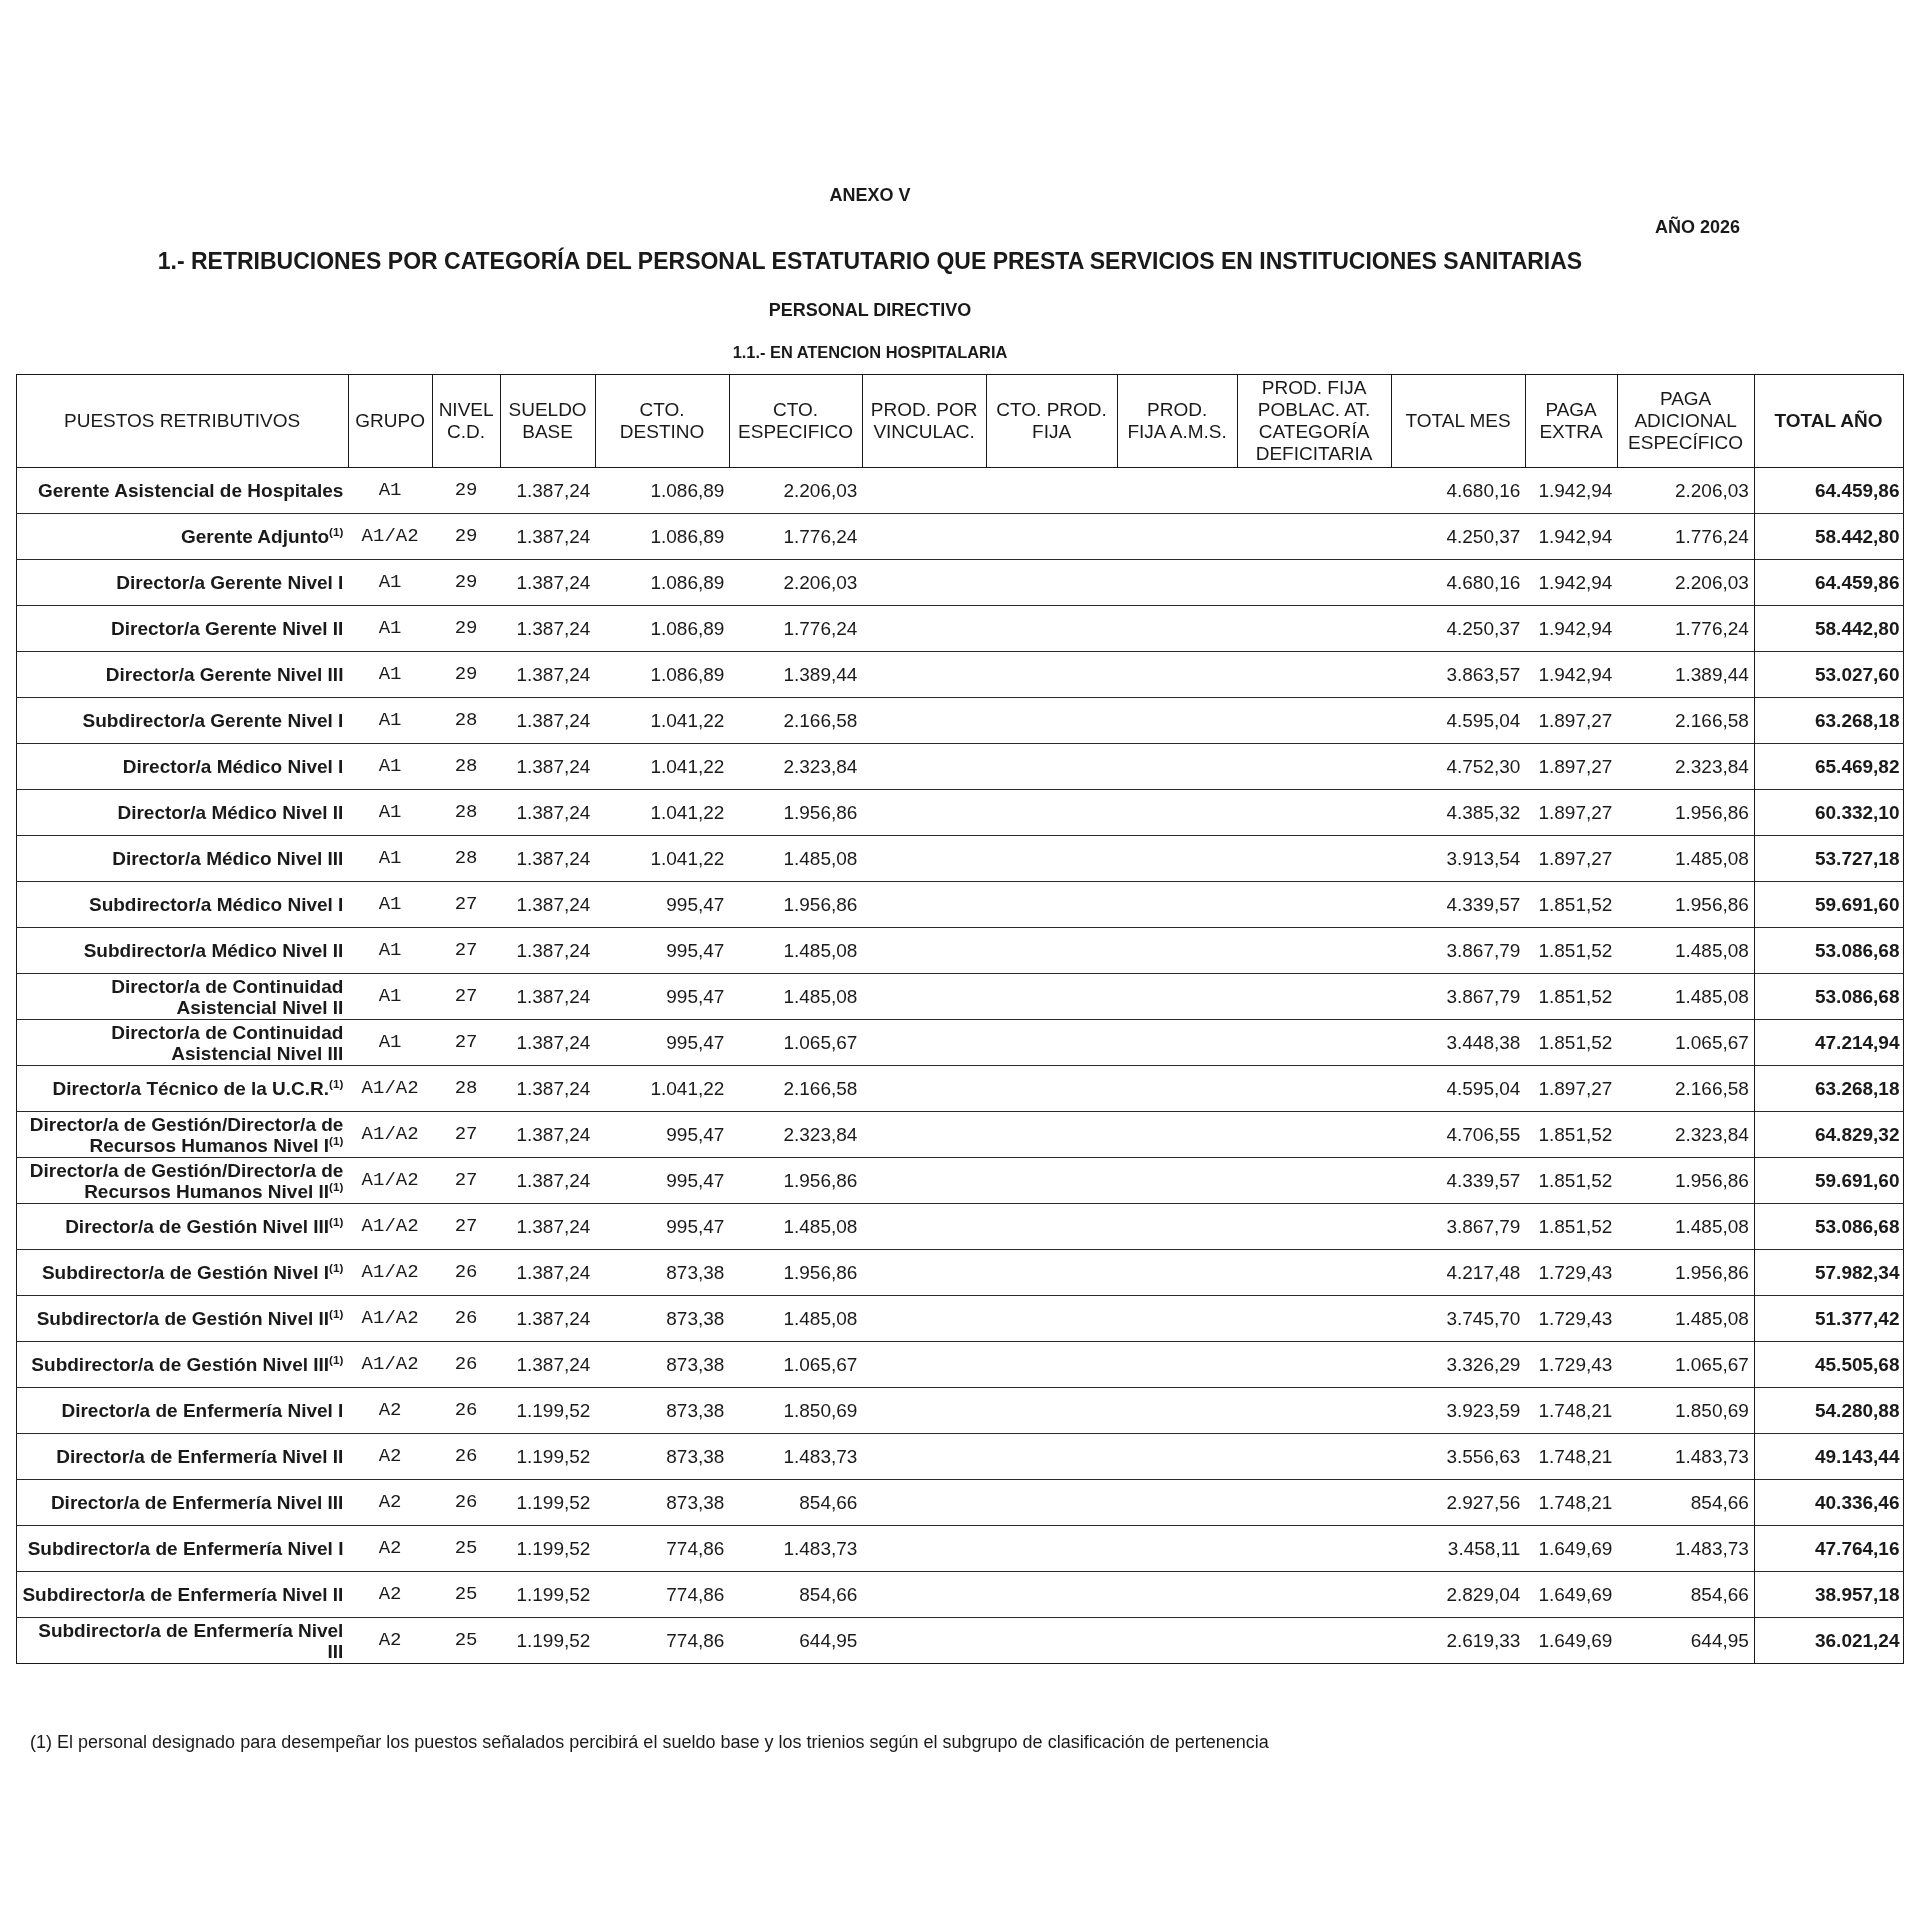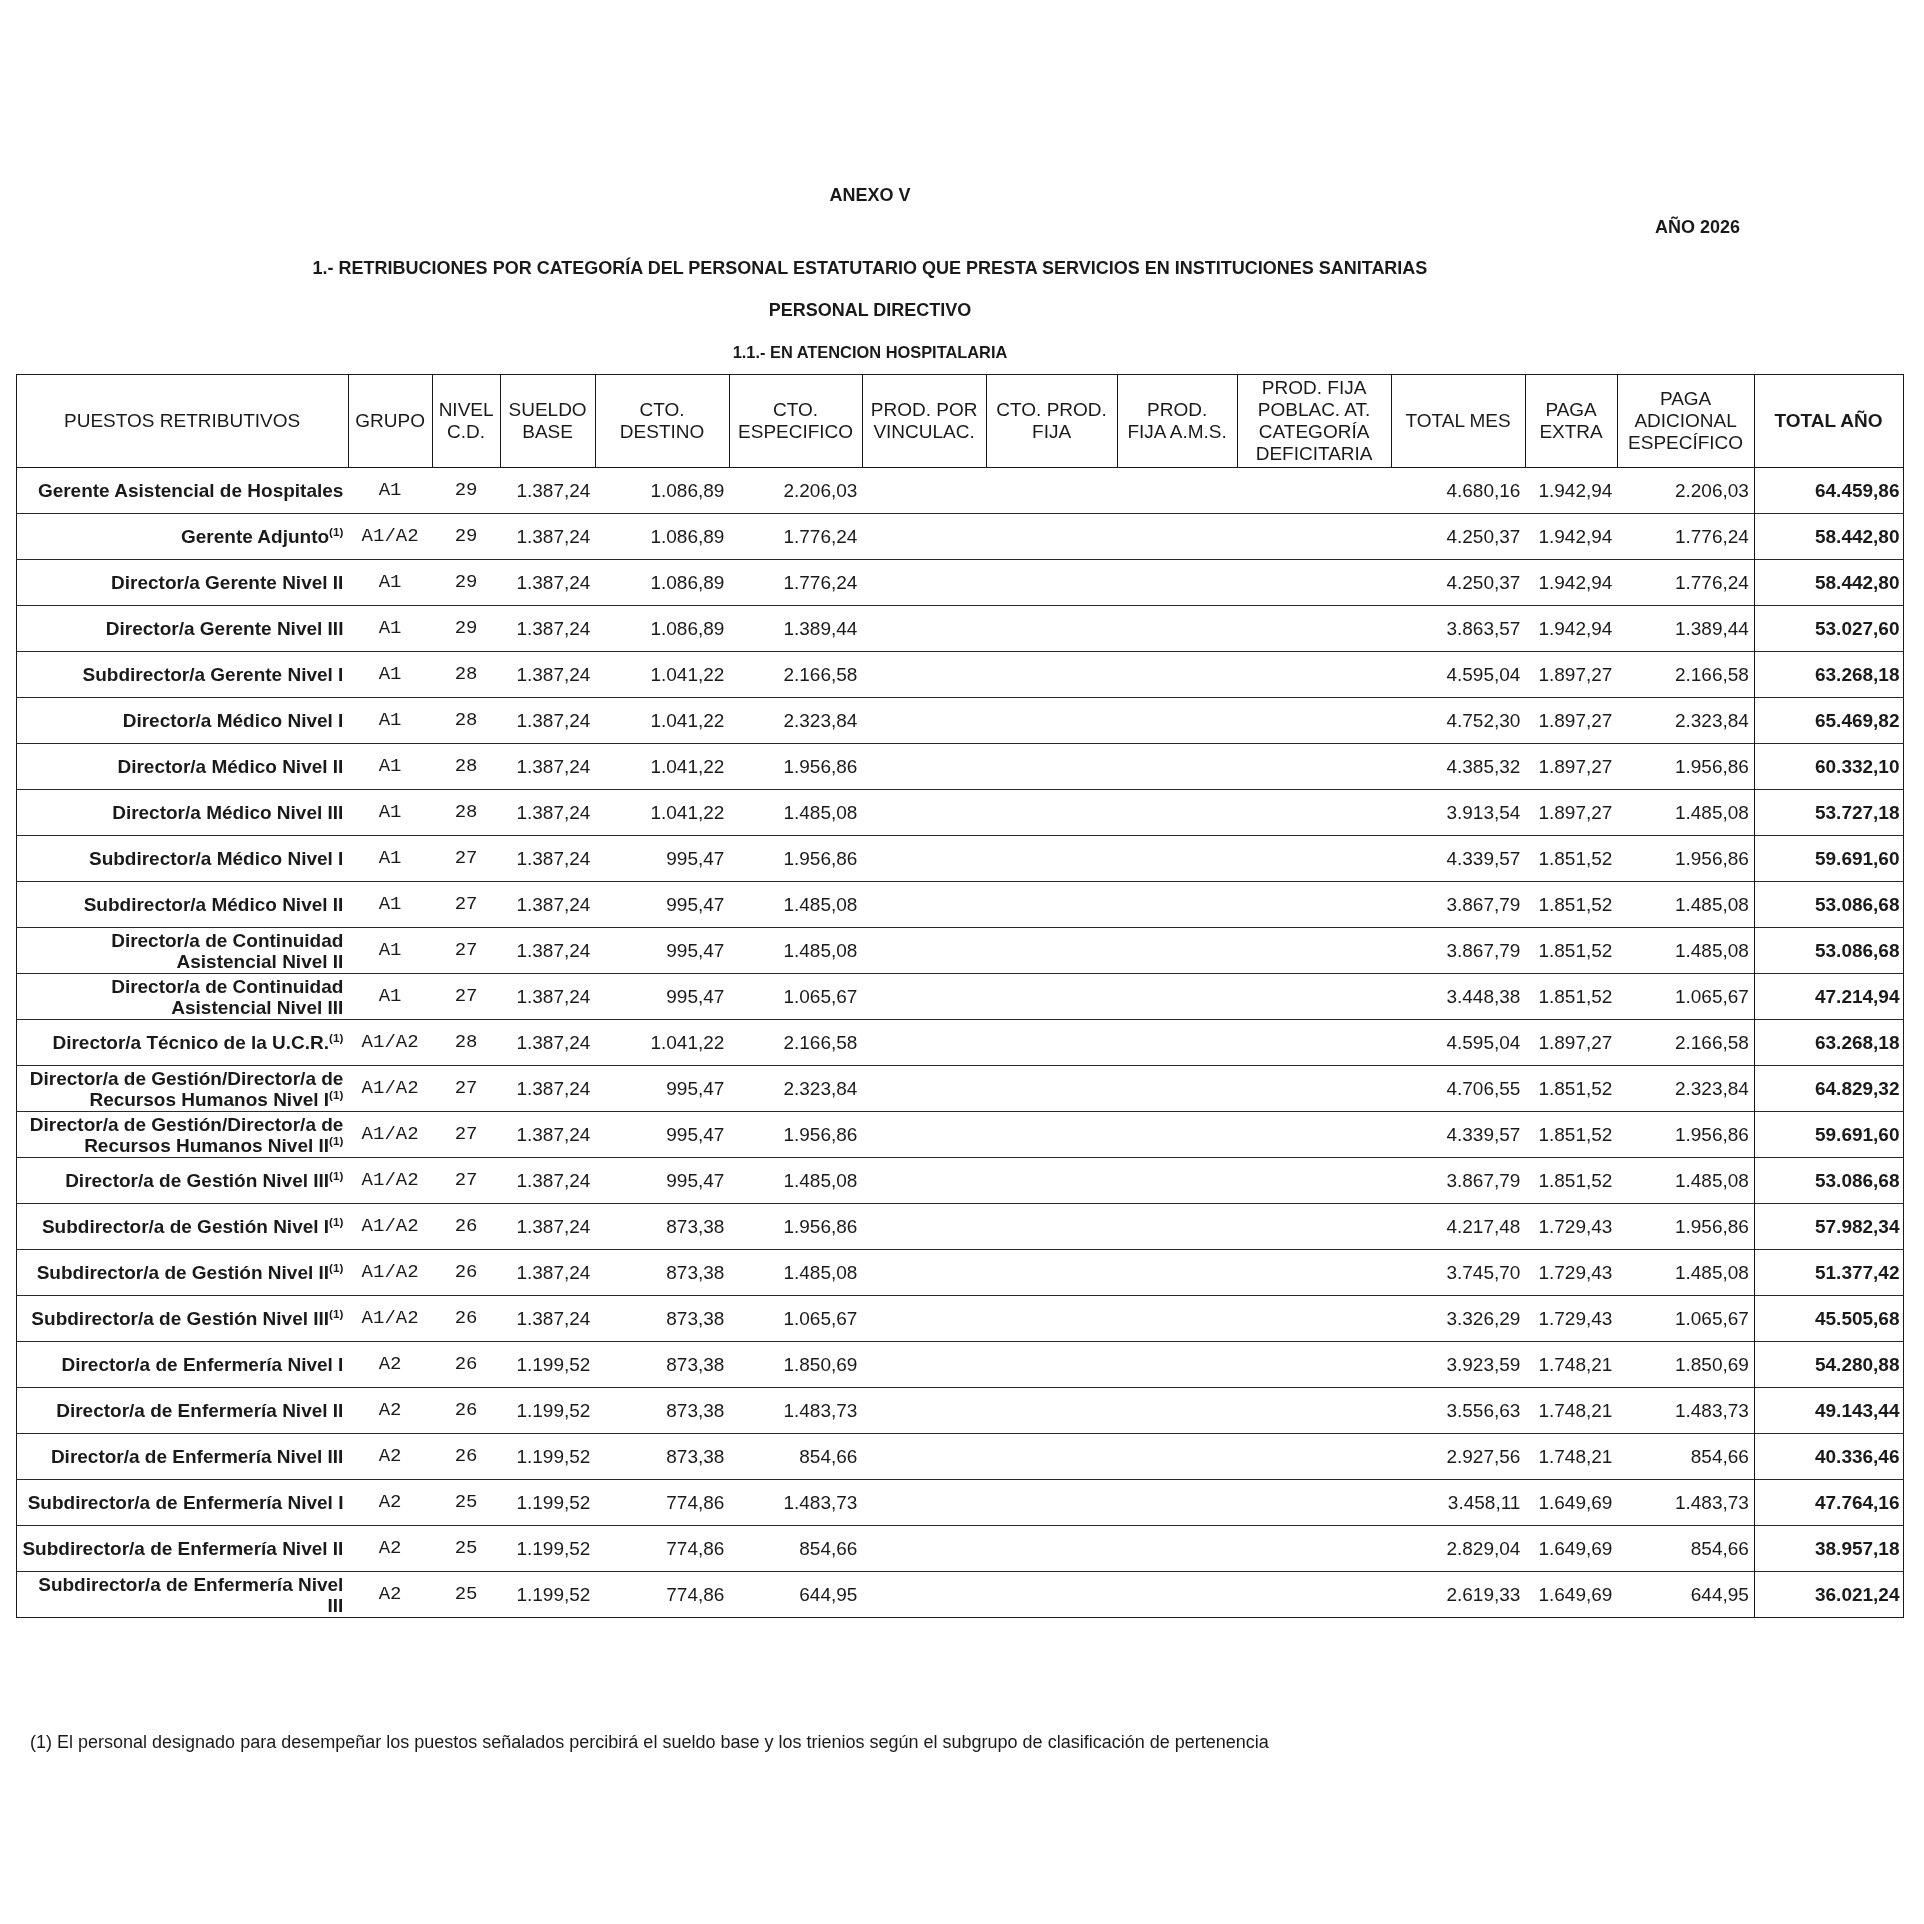--- a/index.html
+++ b/index.html
@@ -1,21 +1,21 @@
 <!DOCTYPE html>
 <html style="font-size:12.5px"><head>
 <meta charset="utf-8">
 <style>
   html, body { margin:0; padding:0; background:#ffffff; }
   body { width:1924px; height:1924px; position:relative; overflow:hidden;
          font-family:"Liberation Sans", sans-serif; color:#1a1a1a; }
   .heading { position:absolute; left:0; width:1740px; text-align:center; font-weight:bold; }
   .h-anexo { top:185px; font-size:18px; }
   .h-year { top:217px; font-size:18px;text-align:right; }
-  .h-title { top:258px; font-size:18px; }
+  .h-title { top:248px; font-size:23px; }
   .h-personal { top:300px; font-size:18px; }
   .h-section { top:343px; font-size:16.4px; }
 
   table.grid { position:absolute; left:15.6px; top:374px; width:1887px;
                border-collapse:collapse; table-layout:fixed; }
   table.grid col.c0 { width:332px; }
   table.grid col.c1 { width:84px; }
   table.grid col.c2 { width:68px; }
   table.grid col.c3 { width:95px; }
   table.grid col.c4 { width:134px; }
@@ -115,20 +115,36 @@
         <td class="num"></td>
         <td class="num"></td>
         <td class="num"></td>
         <td class="num"></td>
         <td class="num">4.250,37</td>
         <td class="num">1.942,94</td>
         <td class="num">1.776,24</td>
         <td class="total">58.442,80</td>
       </tr>
       <tr>
+        <td class="name"><span>Director/a Gerente Nivel I</span></td>
+        <td class="center">A1</td>
+        <td class="center">29</td>
+        <td class="num">1.387,24</td>
+        <td class="num">1.086,89</td>
+        <td class="num">2.206,03</td>
+        <td class="num"></td>
+        <td class="num"></td>
+        <td class="num"></td>
+        <td class="num"></td>
+        <td class="num">4.680,16</td>
+        <td class="num">1.942,94</td>
+        <td class="num">2.206,03</td>
+        <td class="total">64.459,86</td>
+      </tr>
+      <tr>
         <td class="name"><span>Director/a Gerente Nivel II</span></td>
         <td class="center">A1</td>
         <td class="center">29</td>
         <td class="num">1.387,24</td>
         <td class="num">1.086,89</td>
         <td class="num">1.776,24</td>
         <td class="num"></td>
         <td class="num"></td>
         <td class="num"></td>
         <td class="num"></td>

